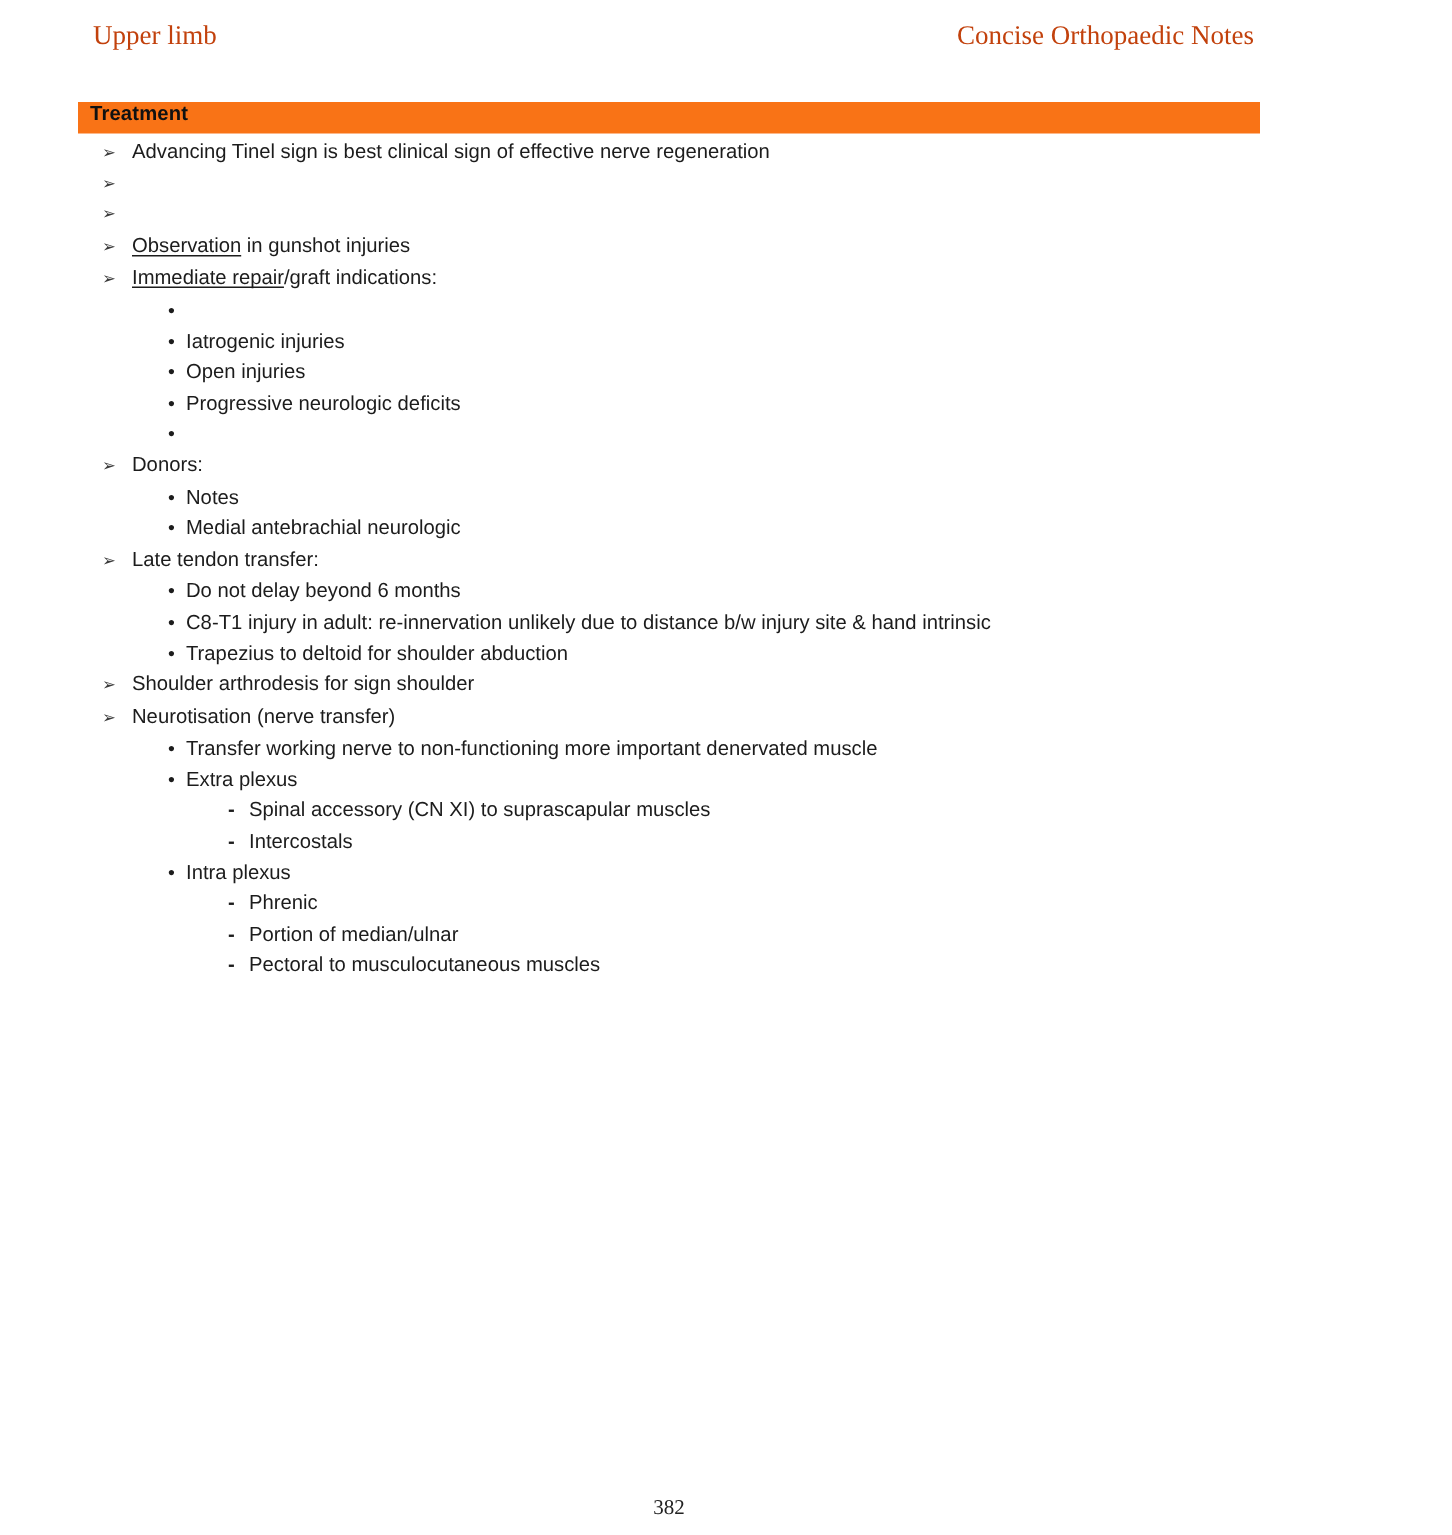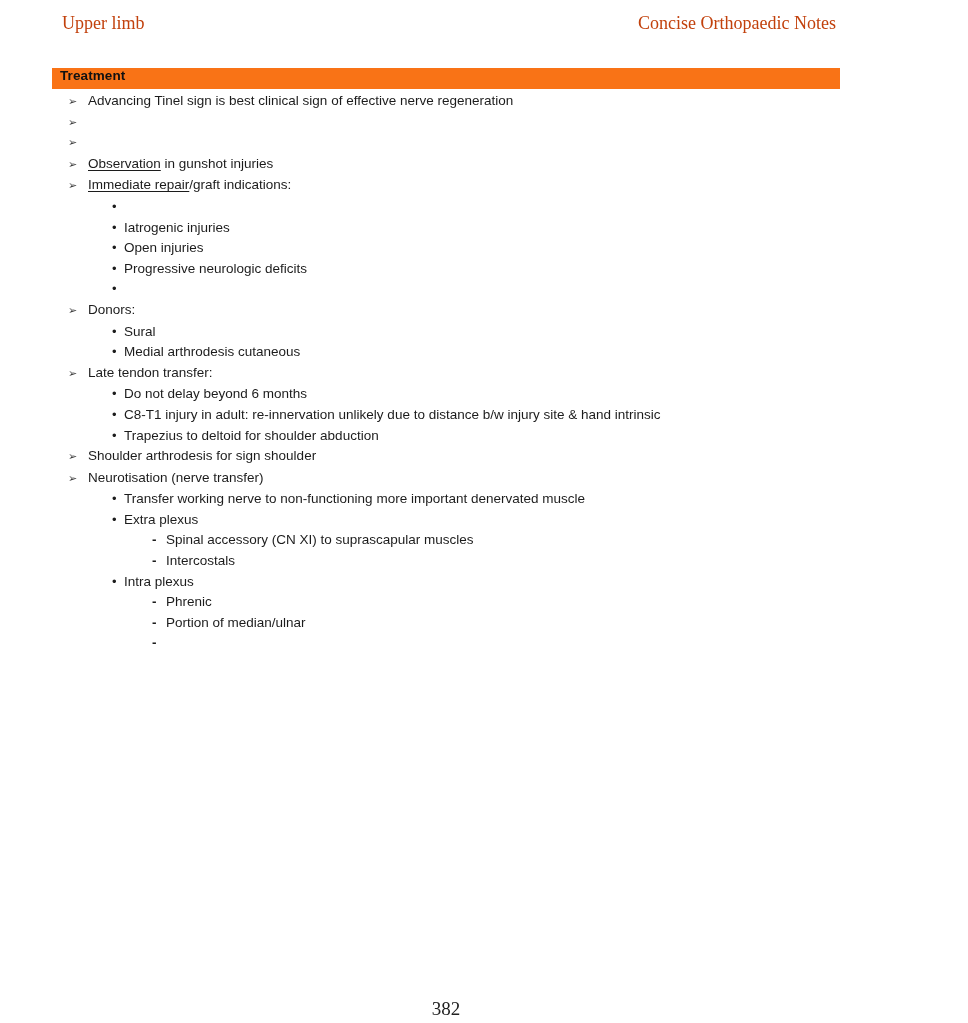--- a/index.html
+++ b/index.html
@@ -43,21 +43,21 @@
   .lvl2 .marker { width: 14px; }
   .marker { flex: 0 0 auto; display: inline-block; }
   .m0 { font-family: "DejaVu Sans", sans-serif; font-size: 11px; color: #3a3a3a; }
   .m1 { font-size: 13px; color: #1c1c1c; }
   .m2 { font-weight: bold; color: #1c1c1c; }
   .u { text-decoration: underline; text-underline-offset: 2px; text-align: right; }
   .page-number {
     position: absolute; left: 52px; width: 788px; top: 998px;
     text-align: center;
     font-family: "Liberation Serif", "DejaVu Serif", serif;
-    font-size: 19px; color: #222;
+    font-size: 14px; color: #222;
   }
 </style>
 </head>
 <body>
 
 <div class="page-header">
   <span>Upper limb</span>
   <span>Concise Orthopaedic Notes</span>
 </div>
 
@@ -101,25 +101,25 @@
     </div>
     <div class="row lvl1">
       <span class="marker m1">•</span>
     </div>
     <div class="row lvl0">
       <span class="marker m0">➢</span>
       <span class="text"><span>Donors:</span></span>
     </div>
     <div class="row lvl1">
       <span class="marker m1">•</span>
-      <span class="text"><span>Sural</span></span>
+      <span class="text"><span>Notes</span></span>
     </div>
     <div class="row lvl1">
       <span class="marker m1">•</span>
-      <span class="text"><span>Medial arthrodesis cutaneous</span></span>
+      <span class="text"><span>Medial antebrachial neurologic</span></span>
     </div>
     <div class="row lvl0">
       <span class="marker m0">➢</span>
       <span class="text"><span>Late tendon transfer:</span></span>
     </div>
     <div class="row lvl1">
       <span class="marker m1">•</span>
       <span class="text"><span>Do not delay beyond 6 months</span></span>
     </div>
     <div class="row lvl1">
@@ -161,16 +161,17 @@
     <div class="row lvl2">
       <span class="marker m2">-</span>
       <span class="text"><span>Phrenic</span></span>
     </div>
     <div class="row lvl2">
       <span class="marker m2">-</span>
       <span class="text"><span>Portion of median/ulnar</span></span>
     </div>
     <div class="row lvl2">
       <span class="marker m2">-</span>
+      <span class="text"><span>Pectoral to musculocutaneous muscles</span></span>
     </div>
   </div>
 
 <div class="page-number">382</div>
 
 </body></html>

